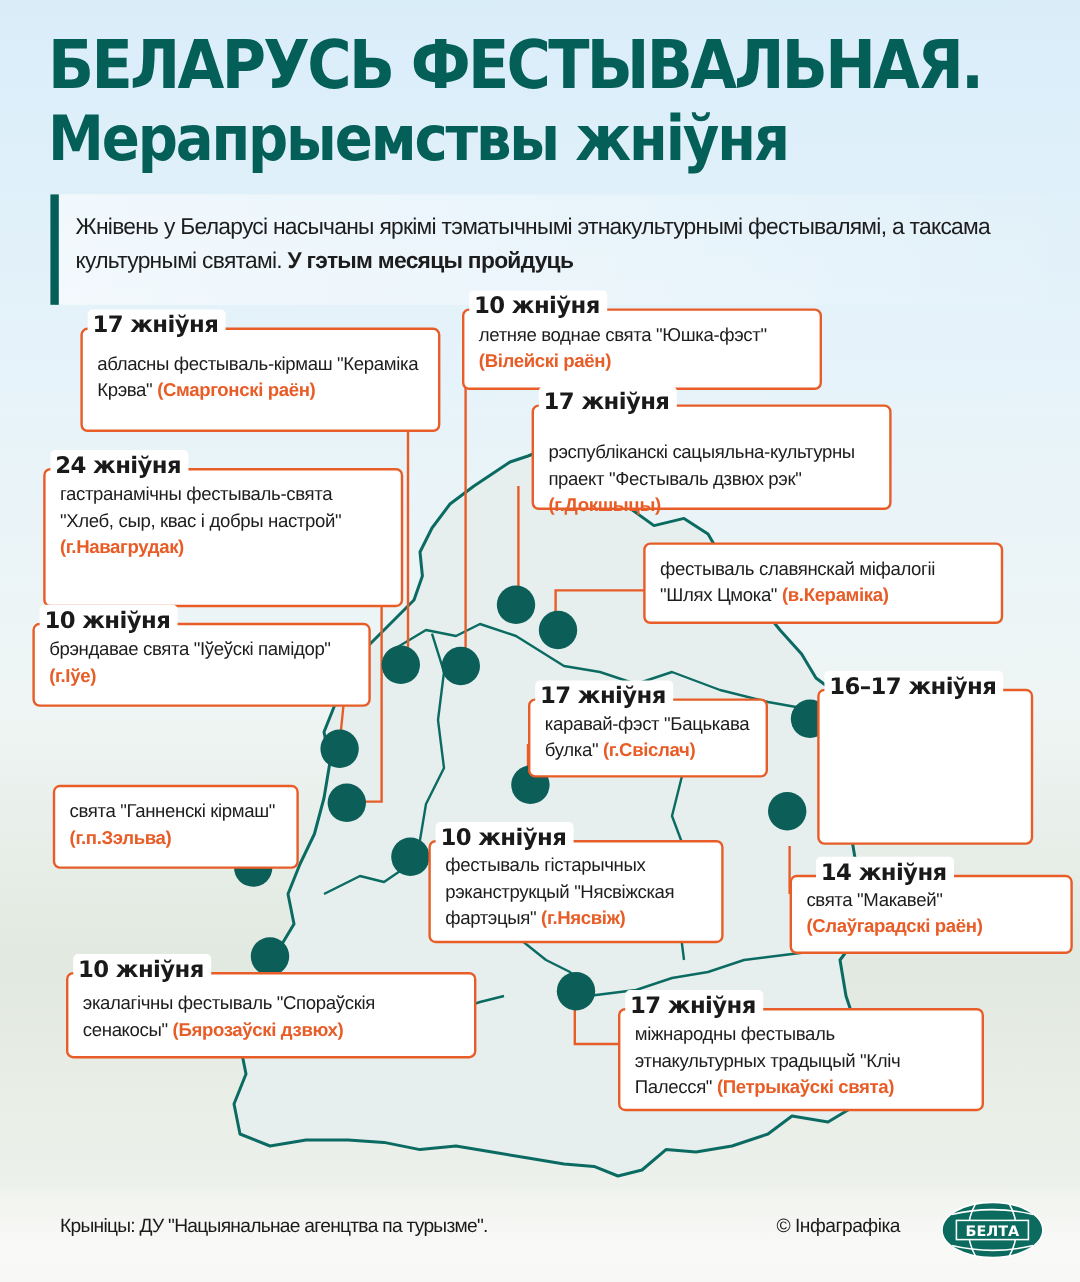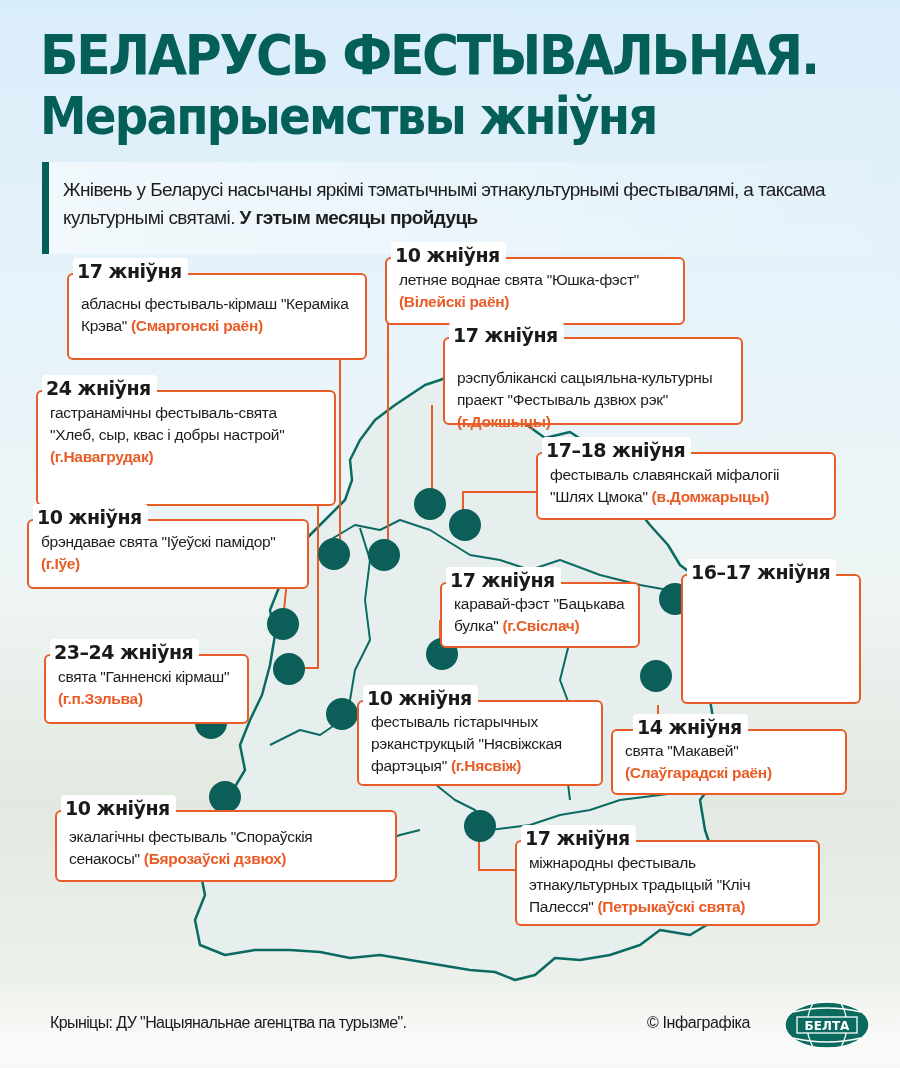--- a/index.html
+++ b/index.html
@@ -150,49 +150,47 @@
   <span class="date">17 жніўня</span>
   <div class="body" style="padding-top:28px;"><span>рэспубліканскі сацыяльна-культурны праект "Фестываль дзвюх рэк" </span><span class="loc">(г.Докшыцы)</span></div>
 </div>
 
 <div class="card" style="left:36px;top:390px;width:300px;height:116px;">
   <span class="date">24 жніўня</span>
   <div class="body" style="padding-top:10px;"><span>гастранамічны фестываль-свята "Хлеб, сыр, квас і добры настрой" </span><span class="loc">(г.Навагрудак)</span></div>
 </div>
 
 <div class="card" style="left:536px;top:452px;width:300px;height:68px;">
-  <span class="date">17–18 жніўня</span>
-  <div class="body" style="padding-top:10px;"><span>фестываль славянскай міфалогіі "Шлях Цмока" </span><span class="loc">(в.Домжарыцы)</span></div>
+  <div class="body" style="padding-top:10px;"><span>фестываль славянскай міфалогіі "Шлях Цмока" </span><span class="loc">(в.Кераміка)</span></div>
 </div>
 
 <div class="card" style="left:27px;top:519px;width:282px;height:70px;">
   <span class="date">10 жніўня</span>
   <div class="body" style="padding-top:10px;"><span>брэндавае свята "Іўеўскі памідор" </span><br><span class="loc">(г.Іўе)</span></div>
 </div>
 
 <div class="card" style="left:440px;top:582px;width:200px;height:66px;">
   <span class="date">17 жніўня</span>
   <div class="body" style="padding-top:9px;"><span>каравай-фэст "Бацькава булка" </span><span class="loc">(г.Свіслач)</span></div>
 </div>
 
 <div class="card" style="left:681px;top:574px;width:180px;height:130px;">
   <span class="date">16–17 жніўня</span>
 </div>
 
 <div class="card" style="left:44px;top:654px;width:205px;height:70px;">
-  <span class="date">23–24 жніўня</span>
   <div class="body" style="padding-top:10px;"><span>свята "Ганненскі кірмаш" </span><span class="loc">(г.п.Зэльва)</span></div>
 </div>
 
 <div class="card" style="left:357px;top:700px;width:246px;height:86px;">
   <span class="date">10 жніўня</span>
   <div class="body" style="padding-top:9px;"><span>фестываль гістарычных рэканструкцый "Нясвіжская фартэцыя" </span><span class="loc">(г.Нясвіж)</span></div>
 </div>
 
-<div class="card" style="left:611px;top:729px;width:236px;height:66px;">
+<div class="card" style="left:658px;top:729px;width:236px;height:66px;">
   <span class="date" style="left:20px;">14 жніўня</span>
   <div class="body" style="padding-top:9px;"><span>свята "Макавей" </span><br><span class="loc">(Слаўгарадскі раён)</span></div>
 </div>
 
 <div class="card" style="left:55px;top:810px;width:342px;height:72px;">
   <span class="date">10 жніўня</span>
   <div class="body" style="padding-top:14px;"><span>экалагічны фестываль "Спораўскія сенакосы" </span><span class="loc">(Бярозаўскі дзвюх)</span></div>
 </div>
 
 <div class="card" style="left:515px;top:840px;width:305px;height:86px;">

